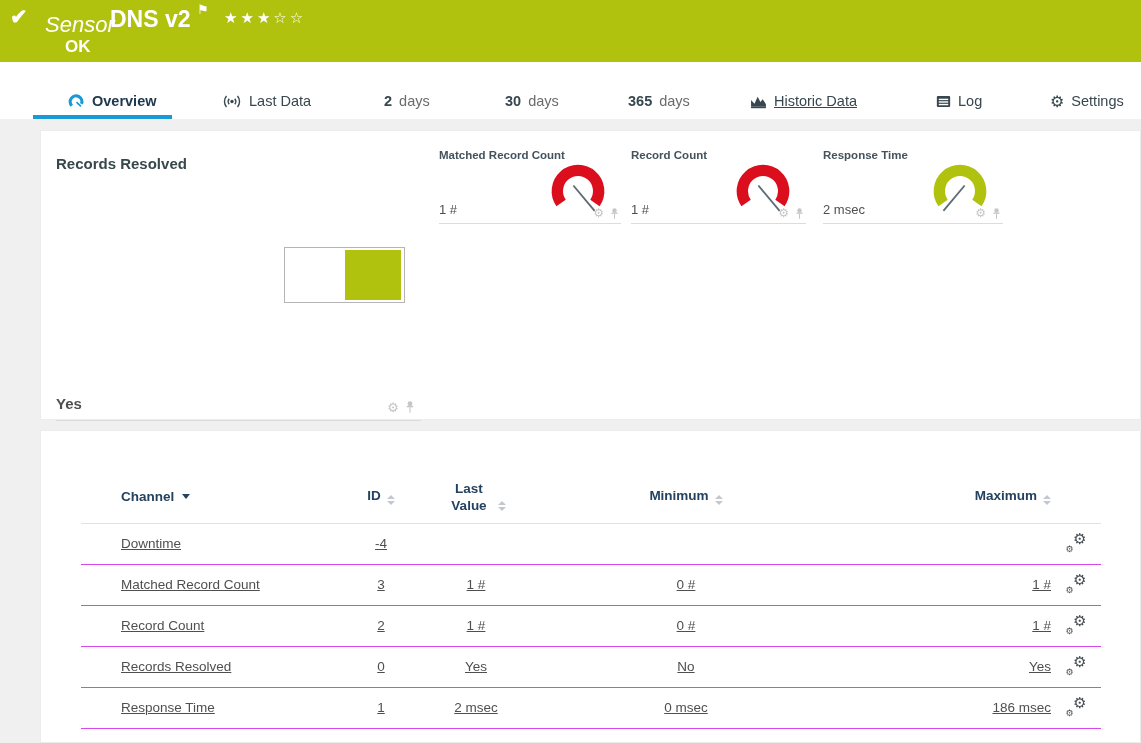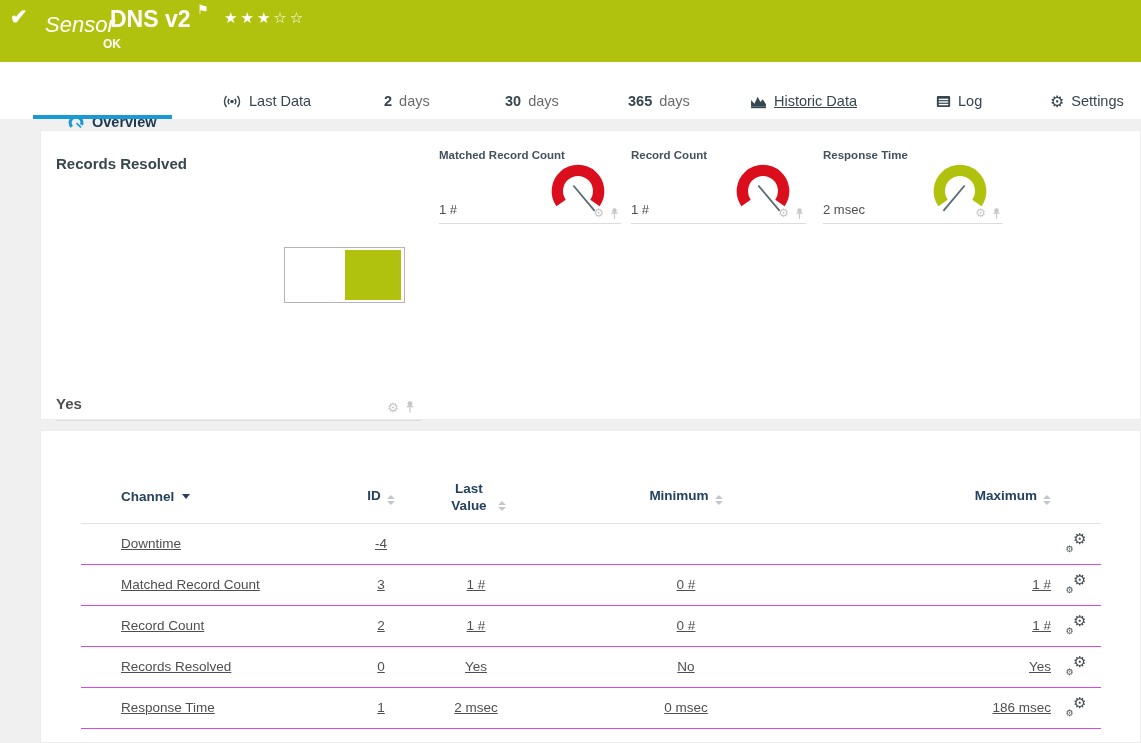--- a/index.html
+++ b/index.html
@@ -7,29 +7,29 @@
   body { font-family:"Liberation Sans", sans-serif; background:#f0f0f0; }
   .page { position:relative; width:1141px; height:743px; overflow:hidden; background:#f0f0f0; }
 
   
   .topbar { position:absolute; left:0; top:0; width:1141px; height:62px; background:#b1c20e; color:#fff; }
   .tb-check { position:absolute; left:10px; top:5px; font-size:21px; font-weight:bold; }
   .tb-prefix { position:absolute; left:37px; top:12px; font-size:22px; font-style:italic;margin-left:8px; }
   .tb-title { position:absolute; left:110px; top:6px; font-size:23px; font-weight:bold; }
   .tb-flag { position:absolute; left:197px; top:2px; font-size:13px; }
   .tb-stars { position:absolute; left:224px; top:9px; font-size:15px; letter-spacing:3px; }
-  .tb-status { position:absolute; left:65px; top:37px; font-size:12px; font-weight:bold;margin-left:38px; }
+  .tb-status { position:absolute; left:65px; top:37px; font-size:17px; font-weight:bold; }
 
   
   .tabbar { position:absolute; left:0; top:62px; width:1141px; height:57px; background:#ffffff; }
   .tab { position:absolute; top:26px; height:26px; display:flex; align-items:center; gap:7px;
          font-size:14.5px; color:#37474f; cursor:pointer; white-space:nowrap; }
   .tab .num { font-weight:bold; color:#37474f; }
   .tab .unit { color:#6b6b6b; }
-  .tab-overview { left:68px; font-weight:bold; color:#20394f;margin-top:21px; }
+  .tab-overview { left:68px; font-weight:bold; color:#20394f; }
   .tab-live { left:222px; }
   .tab-2d { left:384px; }
   .tab-30d { left:505px; }
   .tab-365d { left:628px; }
   .tab-historic { left:750px;text-decoration:underline; }
   .tab-log { left:936px; }
   .tab-settings { left:1050px; }
   .tab-underline { position:absolute; left:33px; bottom:0; width:139px; height:4px; background:#1999d5; }
   .gear-glyph { font-style:normal; }
 

